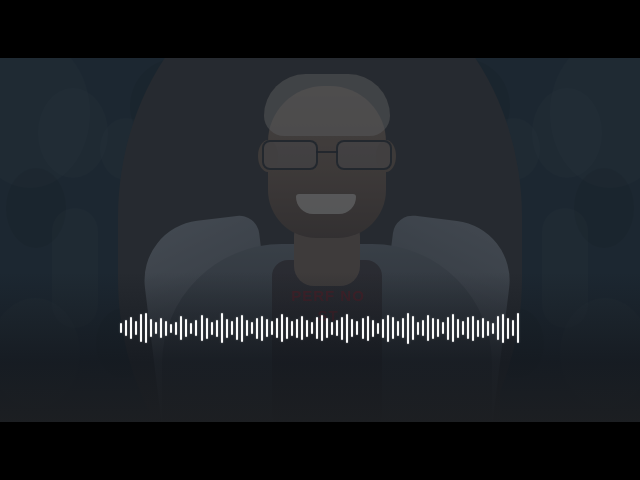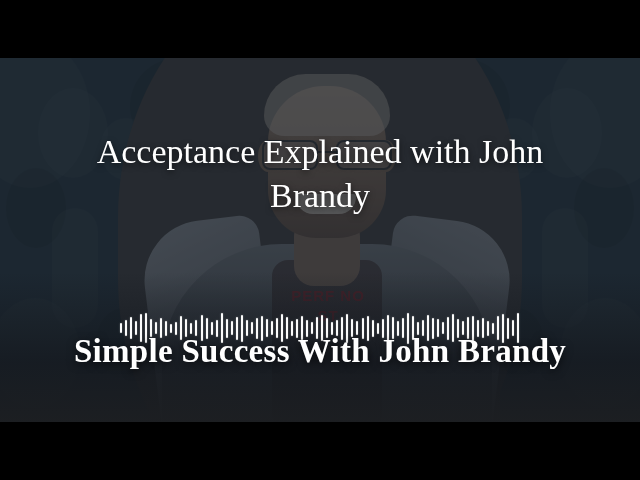--- a/index.html
+++ b/index.html
@@ -124,21 +124,20 @@
       <div class="sb-ear-r"></div>
       <div class="sb-mouth"></div>
       <div class="sb-glass">
           <i></i>
         </div>
     </div>
 
     <div class="photo-dim"></div>
     <div class="bottom-fade"></div>
 
-    <div class="episode-title">Acceptance Explained with John Brandy</div>
 
     <div class="waveform">
         <div class="wbar" style="height: 10px;"></div>
         <div class="wbar" style="height: 16px;"></div>
         <div class="wbar" style="height: 22px;"></div>
         <div class="wbar" style="height: 14px;"></div>
         <div class="wbar" style="height: 28px;"></div>
         <div class="wbar" style="height: 30px;"></div>
         <div class="wbar" style="height: 18px;"></div>
         <div class="wbar" style="height: 12px;"></div>
@@ -209,19 +208,18 @@
         <div class="wbar" style="height: 20px;"></div>
         <div class="wbar" style="height: 15px;"></div>
         <div class="wbar" style="height: 11px;"></div>
         <div class="wbar" style="height: 24px;"></div>
         <div class="wbar" style="height: 29px;"></div>
         <div class="wbar" style="height: 21px;"></div>
         <div class="wbar" style="height: 16px;"></div>
         <div class="wbar" style="height: 30px;"></div>
       </div>
 
-    <div class="show-title">Simple Success With John Brandy</div>
 
   </div>
 
   <div class="letterbox top"></div>
   <div class="letterbox bottom"></div>
 </div>
 
 </body></html>

